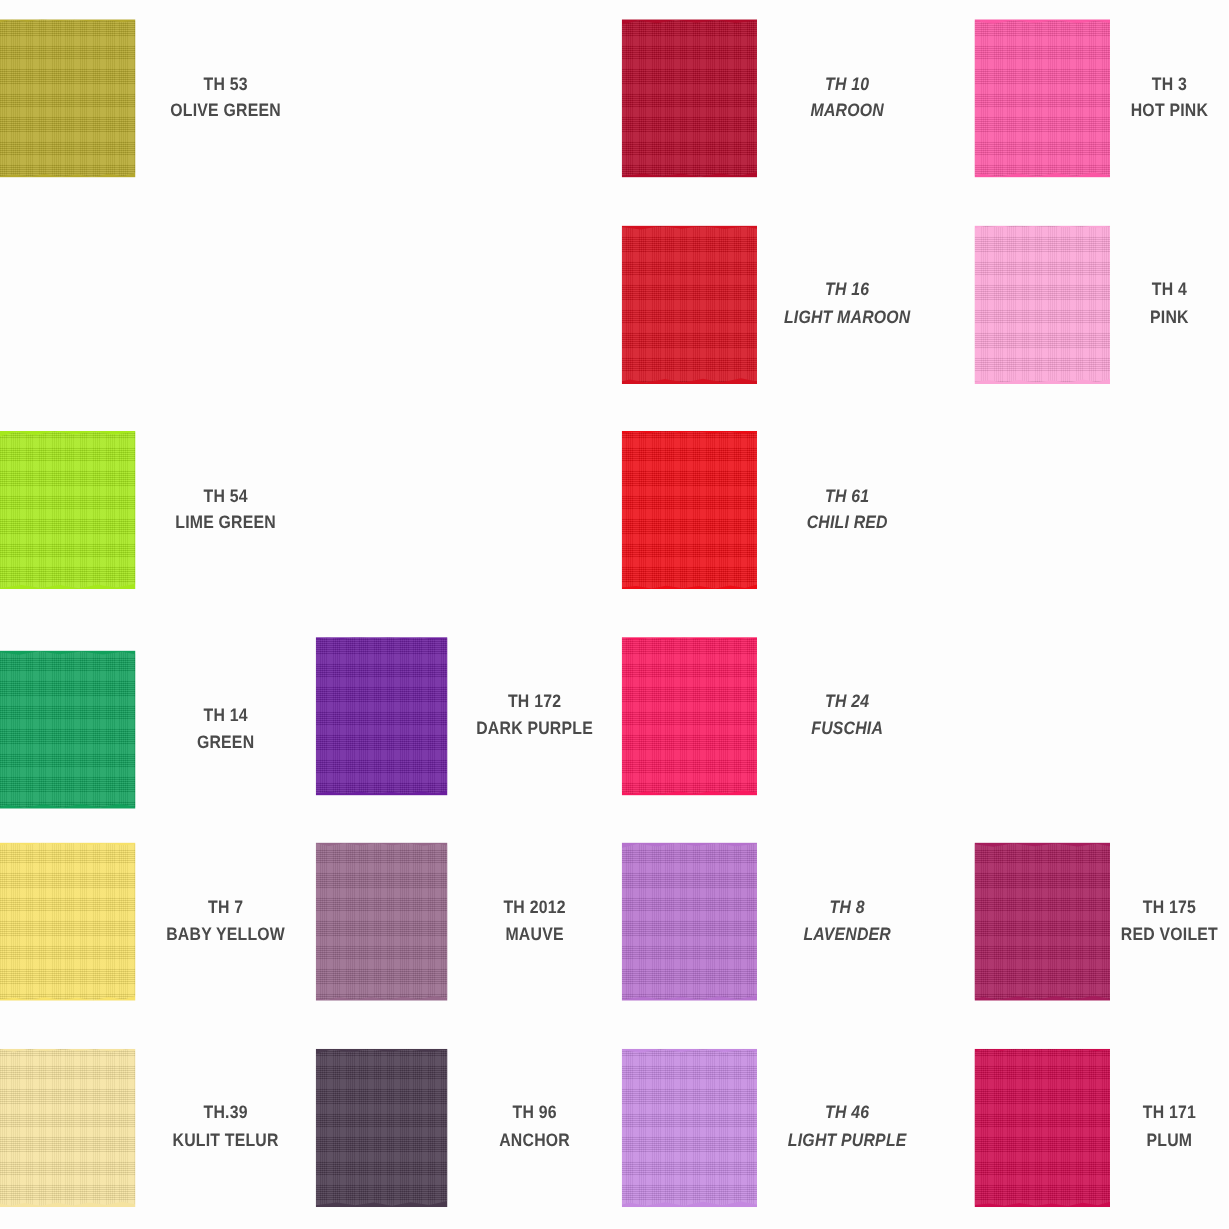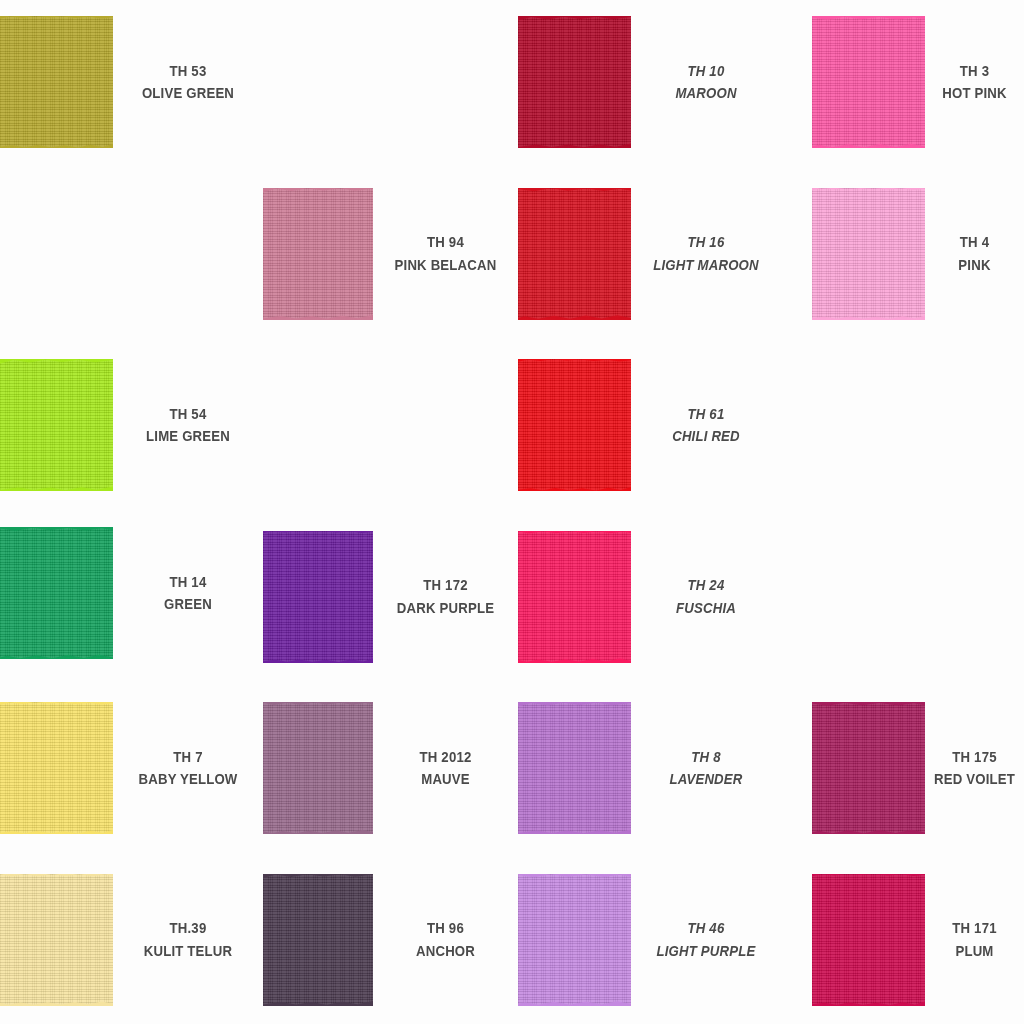--- a/index.html
+++ b/index.html
@@ -128,21 +128,21 @@
       </div>
       <div class="cell" style="top: 345px;">
         <div class="swatch wave3" style="width: 113px; background: rgb(165, 232, 28);">
           <div class="fab" style="background-color: rgb(165, 232, 28);"></div>
         </div>
         <div class="label" style="left: 113px; width: 150px; color: rgb(74, 74, 74);">
           <div class="code">TH 54</div>
           <div class="name">LIME GREEN</div>
         </div>
       </div>
-      <div class="cell" style="top: 513px;">
+      <div class="cell" style="top: 528px;">
         <div class="swatch wave4" style="width: 113px; background: rgb(18, 160, 92);">
           <div class="fab" style="background-color: rgb(18, 160, 92);"></div>
         </div>
         <div class="label" style="left: 113px; width: 150px; color: rgb(74, 74, 74);">
           <div class="code">TH 14</div>
           <div class="name">GREEN</div>
         </div>
       </div>
       <div class="cell" style="top: 688px;">
         <div class="swatch wave1" style="width: 113px; background: rgb(247, 225, 105);">
@@ -157,29 +157,20 @@
         <div class="swatch wave2" style="width: 113px; background: rgb(245, 227, 160);">
           <div class="fab" style="background-color: rgb(245, 227, 160);"></div>
         </div>
         <div class="label" style="left: 113px; width: 150px; color: rgb(74, 74, 74);">
           <div class="code">TH.39</div>
           <div class="name">KULIT TELUR</div>
         </div>
       </div>
     </div>
     <div class="col" style="left: 263px; width: 255px;">
-      <div class="cell" style="top: 173.5px;">
-        <div class="swatch wave3" style="width: 110px; background: rgb(204, 123, 149);">
-          <div class="fab" style="background-color: rgb(204, 123, 149);"></div>
-        </div>
-        <div class="label" style="left: 110px; width: 145px; color: rgb(74, 74, 74);">
-          <div class="code">TH 94</div>
-          <div class="name">PINK BELACAN</div>
-        </div>
-      </div>
       <div class="cell" style="top: 516.5px;">
         <div class="swatch wave1" style="width: 110px; background: rgb(107, 31, 158);">
           <div class="fab" style="background-color: rgb(107, 31, 158);"></div>
         </div>
         <div class="label" style="left: 110px; width: 145px; color: rgb(74, 74, 74);">
           <div class="code">TH 172</div>
           <div class="name">DARK PURPLE</div>
         </div>
       </div>
       <div class="cell" style="top: 688px;">

